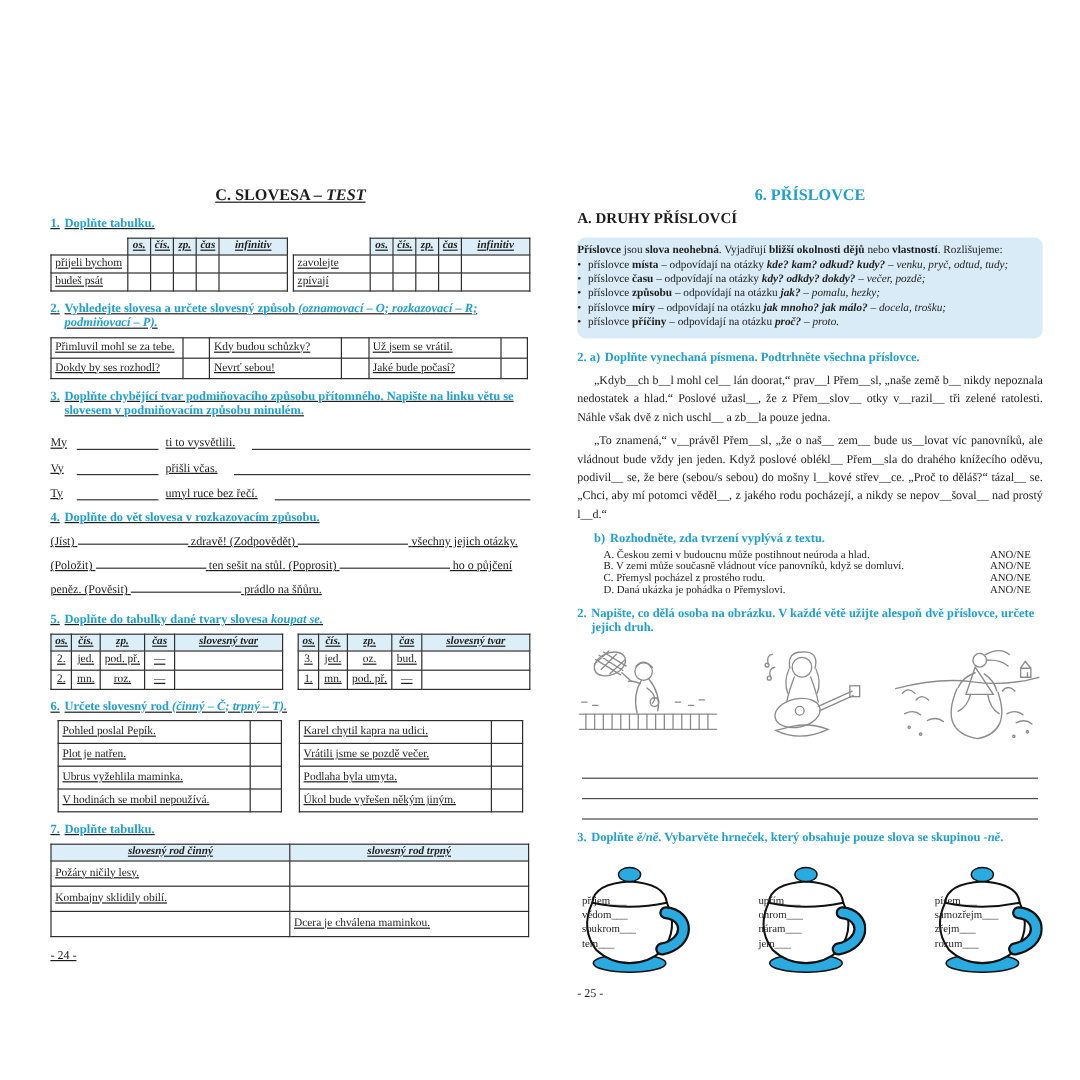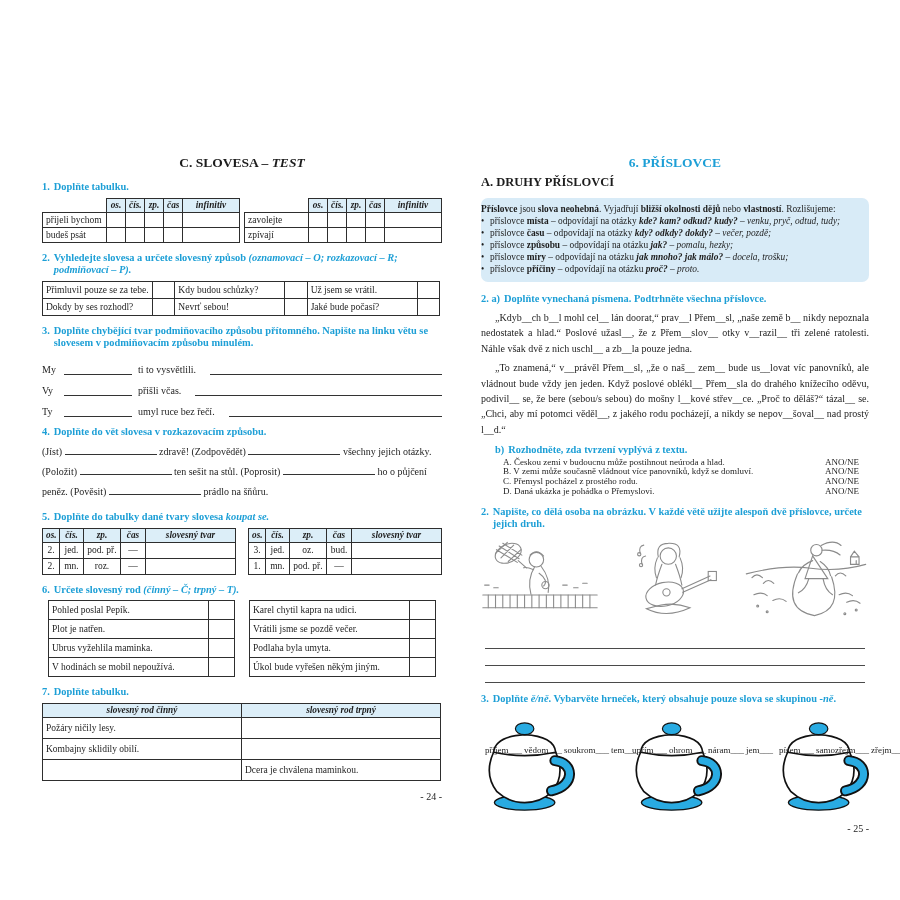--- a/index.html
+++ b/index.html
@@ -3,21 +3,21 @@
 <meta charset="utf-8">
 <style>
   :root{
     --cyan:#1d9fd6; --blue:#29abe2; --ibbg:#d8ebf7; --thbg:#dceef8;
     --ink:#1d1d1d; --bd:#2e2e2e; --sketch:#8b8b8b;
   }
   html,body{margin:0;padding:0;}
   body{width:900px;height:900px;background:#ffffff;position:relative;
        font-family:"Liberation Serif", serif;color:var(--ink);}
   .page{position:absolute;top:155px;}
-  #pageL{left:42px;width:400px;}
+  #pageL{left:42px;width:400px;text-decoration:underline;}
   #pageR{left:481px;width:388px;}
 
   .ptitle{text-align:center;font-weight:bold;font-size:13.5px;margin:0 0 10px 0;}
   .ptitle .em{font-style:italic;}
   .chapter{text-align:center;font-weight:bold;font-size:13.5px;color:var(--cyan);margin:0 0 4px 0;}
   .section{font-weight:bold;font-size:12.5px;margin:0 0 8px 0;}
 
   .xh{display:flex;font-size:10.4px;font-weight:bold;color:var(--cyan);margin:9px 0 4px 0;line-height:12.5px;}
   .xh .num{flex:none;margin-right:4px;}
   .xh .em{font-style:italic;}
@@ -50,23 +50,23 @@
   .stmt .txt{flex:1;}
   .stmt .ans{flex:none;width:44px;text-align:left;}
 
   .sketchrow{display:flex;justify-content:space-between;align-items:flex-end;margin:5px 0 6px 0;}
   .sketch{stroke:var(--sketch);fill:none;stroke-width:1.2;stroke-linecap:round;}
   .wline{border-bottom:1.4px solid #4a4a4a;height:16px;margin:0 4px;}
 
   .mugrow{display:flex;justify-content:space-between;margin-top:4px;}
   .mug{position:relative;width:94px;height:110px;}
   .mug svg{position:absolute;inset:0;width:100%;height:100%;}
-  .mugwords{position:absolute;left:4px;right:20px;top:36px;display:flex;
+  .mugwords{position:absolute;left:4px;right:20px;top:36px;display:flex;flex-direction:column;
             align-items:flex-start;gap:2px;font-size:9px;line-height:10px;}
-  .pageno{text-align:right;font-size:10px;margin-top:10px;} 
+  .pageno{text-align:left;font-size:10px;margin-top:10px;} 
 </style>
 </head>
 <body>
 
 <div class="page" id="pageL">
   <div class="ptitle"><span>C. SLOVESA – </span><span class="em">TEST</span></div>
 
   <div class="xh">
       <span class="num">1.</span>
       <span>Doplňte tabulku.</span>
@@ -154,21 +154,21 @@
     <colgroup>
         <col style="width:108px">
         <col style="width:22px">
         <col style="width:108px">
         <col style="width:22px">
         <col style="width:108px">
         <col style="width:22px">
       </colgroup>
     <tbody>
         <tr style="height:17px">
-          <td>Přimluvil pouze se za tebe.</td>
+          <td>Přimluvil mohl se za tebe.</td>
           <td></td>
           <td>Kdy budou schůzky?</td>
           <td></td>
           <td>Už jsem se vrátil.</td>
           <td></td>
         </tr>
     <tr style="height:17px">
           <td>Dokdy by ses rozhodl?</td>
           <td></td>
           <td>Nevrť sebou!</td>

